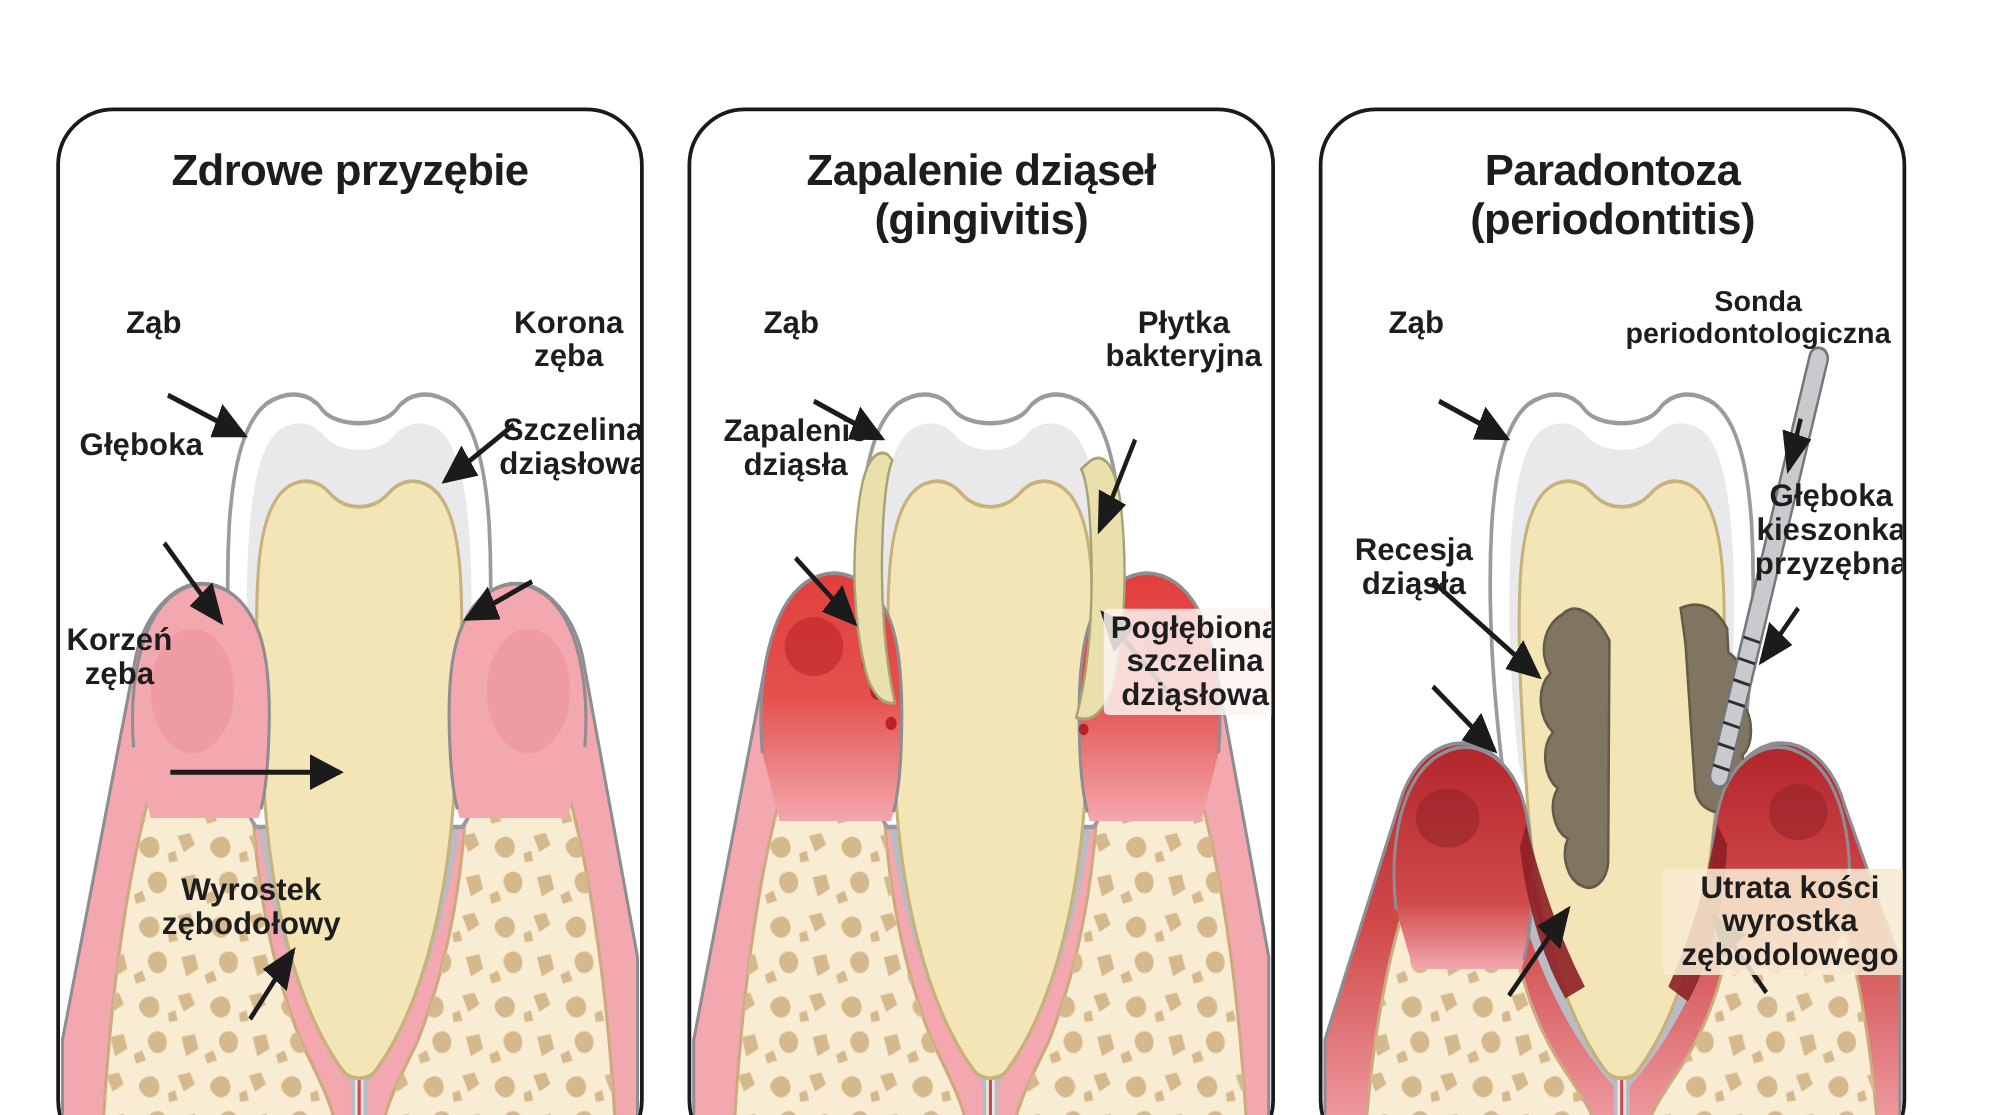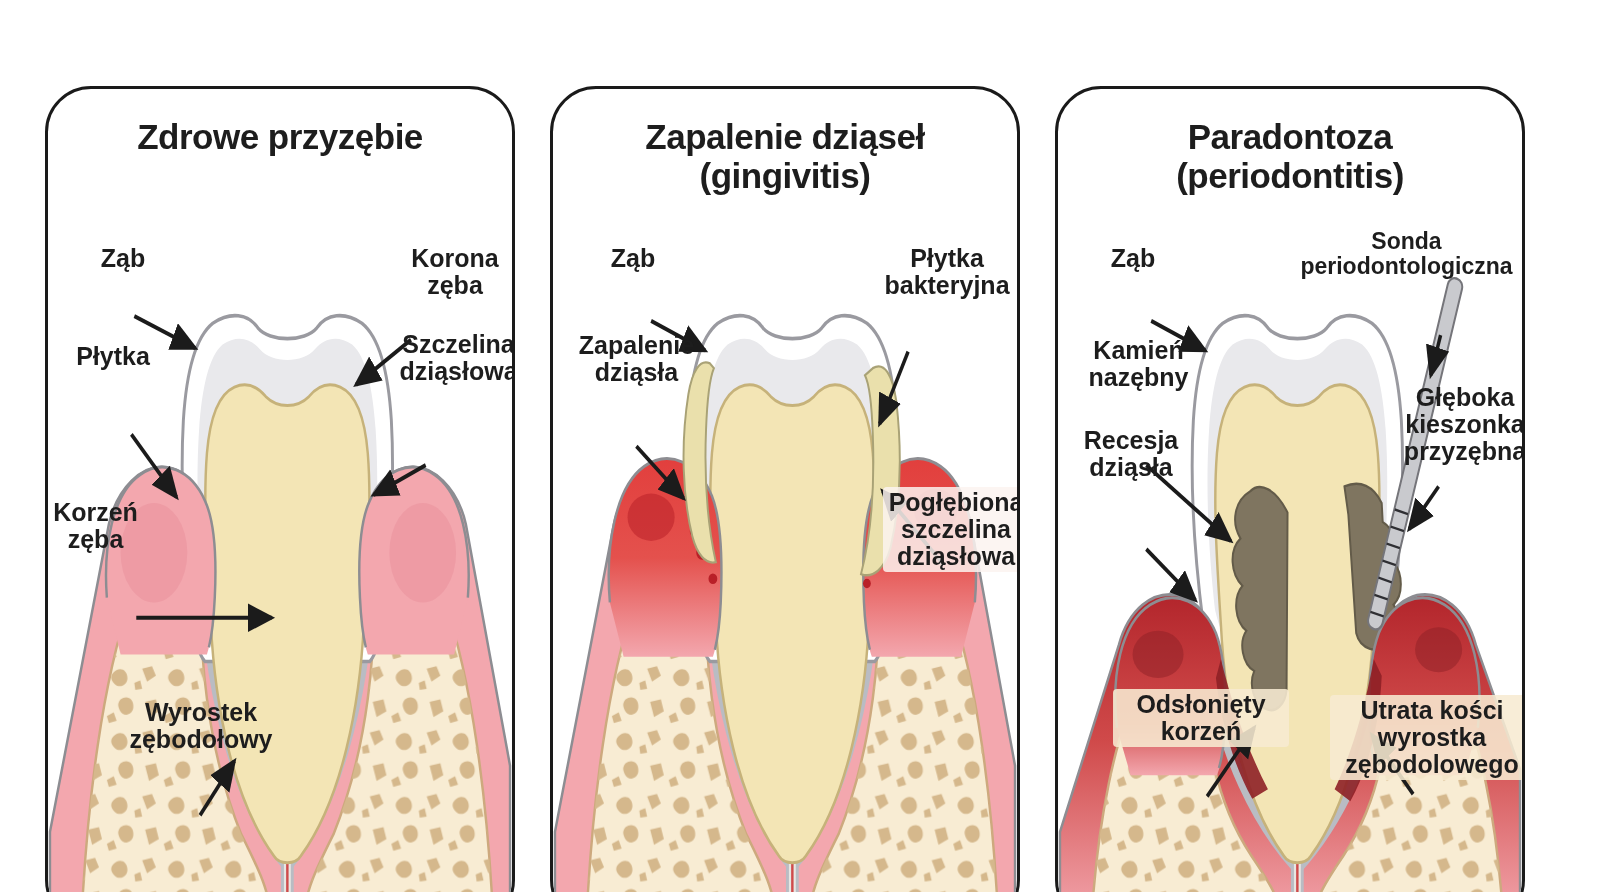--- a/index.html
+++ b/index.html
@@ -79,21 +79,21 @@
         <line x1="85" y1="292" x2="131" y2="345" style="stroke:var(--arrow);stroke-width:3.5" marker-end="url(#ah1)"></line>
         <line x1="385" y1="318" x2="332" y2="343" style="stroke:var(--arrow);stroke-width:3.5" marker-end="url(#ah1)"></line>
         <line x1="90" y1="447" x2="228" y2="447" style="stroke:var(--arrow);stroke-width:3.5" marker-end="url(#ah1)"></line>
         <line x1="155" y1="614" x2="190" y2="568" style="stroke:var(--arrow);stroke-width:3.5" marker-end="url(#ah1)"></line>
       </g>
     </svg>
 
     <div class="ptitle">Zdrowe przyzębie</div>
     <div class="lbl" style="left:40px;top:156px;width:70px;">Ząb</div>
     <div class="lbl" style="left:352px;top:156px;width:110px;">Korona zęba</div>
-    <div class="lbl" style="left:15px;top:254px;width:100px;">Płytka</div>
+    <div class="lbl" style="left:15px;top:254px;width:100px;">Głęboka</div>
     <div class="lbl" style="left:348px;top:242px;width:125px;">Szczelina dziąsłowa</div>
     <div class="lbl" style="left:5px;top:410px;width:85px;">Korzeń zęba</div>
     <div class="lbl" style="left:58px;top:610px;width:190px;">Wyrostek zębodołowy</div>
   </div>
 
   <div class="panel" style="left:550px;">
     <svg class="art" viewBox="0 0 473 705" preserveAspectRatio="none">
       <defs>
         <pattern id="sp2" width="58" height="54" patternUnits="userSpaceOnUse">
           <path d="M9 7 C15 2 23 5 23 12 C23 18 15 21 10 17 C6 14 5 10 9 7Z" style="fill:var(--bone_speckle)"></path>
@@ -262,20 +262,18 @@
         <line x1="90" y1="389" x2="140" y2="432" style="stroke:var(--arrow);stroke-width:3.5" marker-end="url(#ah3)"></line>
         <line x1="388" y1="336" x2="358" y2="372" style="stroke:var(--arrow);stroke-width:3.5" marker-end="url(#ah3)"></line>
         <line x1="152" y1="598" x2="200" y2="540" style="stroke:var(--arrow);stroke-width:3.5" marker-end="url(#ah3)"></line>
         <line x1="362" y1="596" x2="320" y2="546" style="stroke:var(--arrow);stroke-width:3.5" marker-end="url(#ah3)"></line>
       </g>
     </svg>
 
     <div class="ptitle">Paradontoza (periodontitis)</div>
     <div class="lbl" style="left:40px;top:156px;width:70px;">Ząb</div>
     <div class="lbl lbl-sm" style="left:226px;top:140px;width:245px;">Sonda periodontologiczna</div>
-    <div class="lbl" style="left:13px;top:248px;width:135px;">Kamień nazębny</div>
     <div class="lbl" style="left:342px;top:295px;width:130px;">Głęboka kieszonka przyzębna</div>
     <div class="lbl" style="left:8px;top:338px;width:130px;">Recesja dziąsła</div>
-    <div class="lbl lbl-bg" style="left:55px;top:600px;width:168px;">Odsłonięty korzeń</div>
     <div class="lbl lbl-bg" style="left:272px;top:606px;width:196px;">Utrata kości wyrostka zębodolowego</div>
   </div>
 
 </div>
 
 </body></html>

